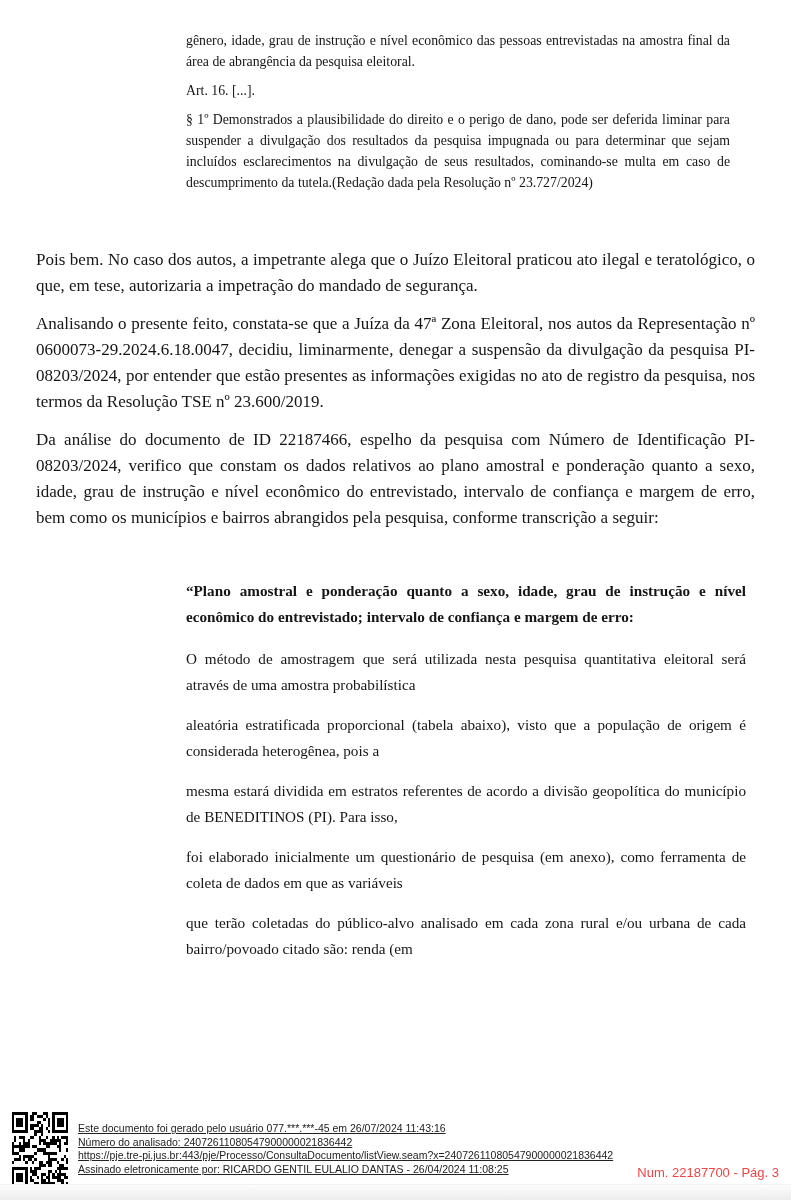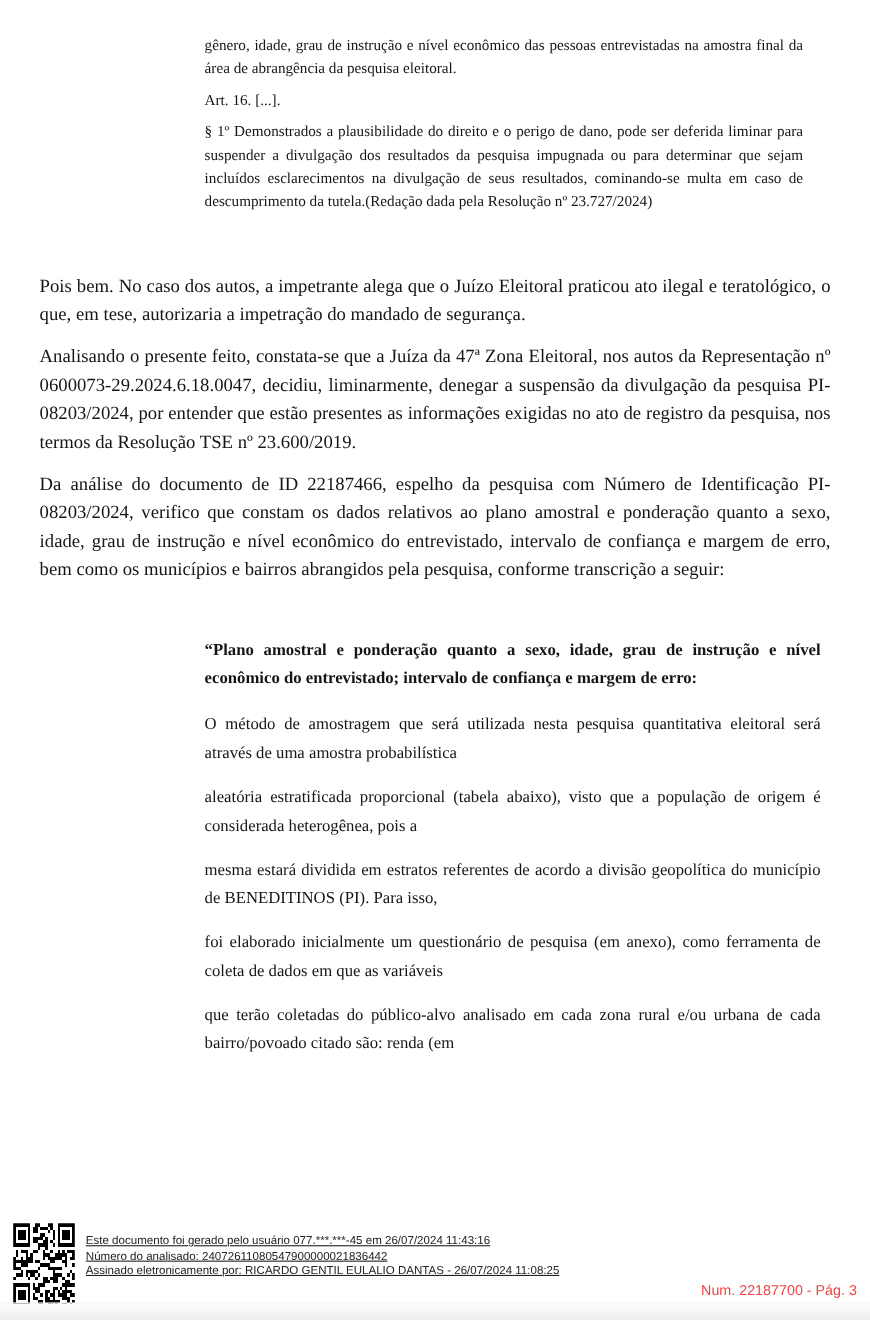--- a/index.html
+++ b/index.html
@@ -335,20 +335,21 @@
         <rect x="20" y="2" width="3" height="3"></rect>
         <rect x="0" y="18" width="7" height="7"></rect>
         <rect x="1" y="19" width="5" height="5" fill="#ffffff"></rect>
         <rect x="2" y="20" width="3" height="3"></rect>
       </svg>
   </div>
 
   <div class="footer-lines">
     <div>Este documento foi gerado pelo usuário 077.***.***-45 em 26/07/2024 11:43:16</div>
     <div>Número do analisado: 24072611080547900000021836442</div>
-    <div>Assinado eletronicamente por: RICARDO GENTIL EULALIO DANTAS - 26/07/2024 11:08:25</div>
+    <div>https://pje.tre-pi.jus.br:443/pje/Processo/ConsultaDocumento/listView.seam?x=24072611080547900000021836442</div>
+    <div>Assinado eletronicamente por: RICARDO GENTIL EULALIO DANTAS - 26/04/2024 11:08:25</div>
   </div>
 
   <div class="page-label">Num. 22187700 - Pág. 3</div>
 
   <div class="page-edge"></div>
 
 </div>
 
 </body></html>

